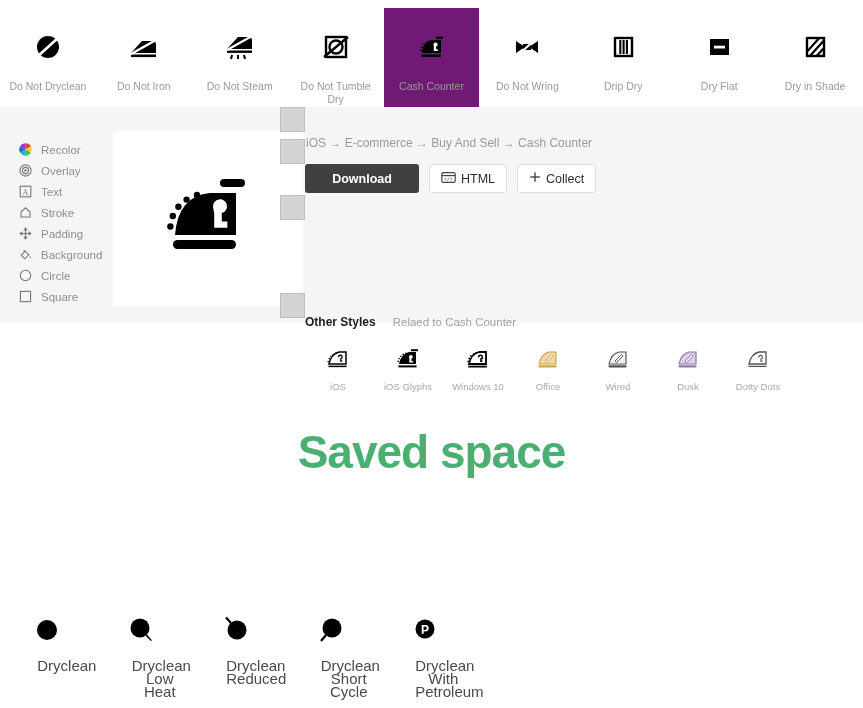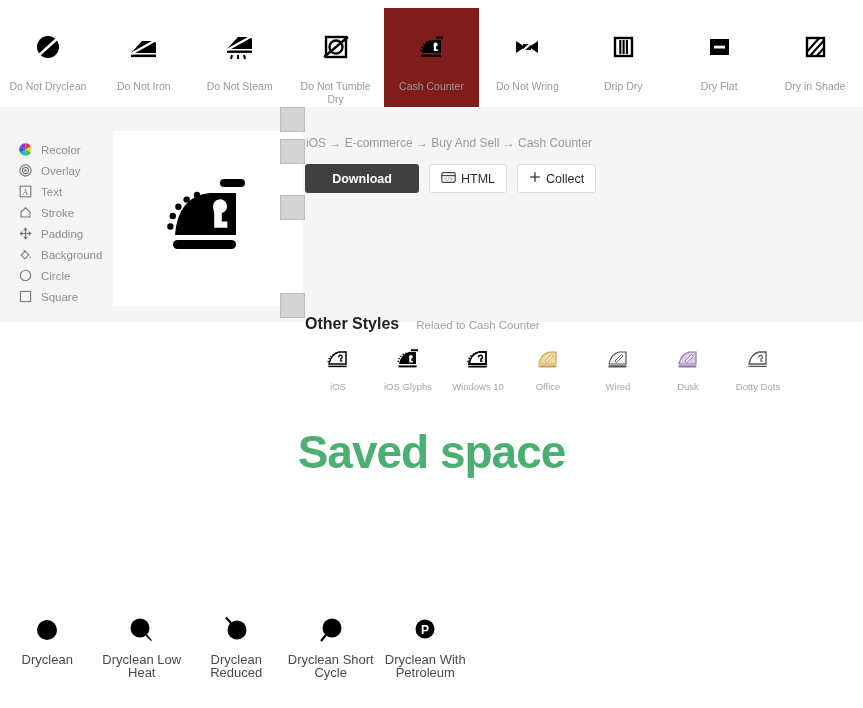--- a/index.html
+++ b/index.html
@@ -15,21 +15,21 @@
   .tabstrip {
     position: absolute; left: 0; top: 0; width: 863px; height: 107px;
     display: flex; background: #ffffff;
   }
   .tab {
     flex: 1 1 0; height: 99px; margin-top: 8px;
     display: flex; flex-direction: column; align-items: center;
     justify-content: flex-start; padding-top: 22px;
     cursor: pointer;
   }
-  .tab.selected { background: #7f1d1d; }
+  .tab.selected { background: #701a75; }
   .tab-glyph { width: 42px; height: 34px; display:flex; align-items:center; justify-content:center; }
   .tab-label {
     margin-top: 16px; font-size: 10.5px; color: #9a9a9a;
     text-align: center; line-height: 13px; width: 84px;
   }
 
   
   .panel {
     position: absolute; left: 0; top: 107px; width: 863px; height: 215px;
     background: #f5f5f5;
@@ -75,21 +75,21 @@
   }
   .btn-plain {
     height: 29px; background: #ffffff; border: 1px solid #dcdcdc; border-radius: 3px;
     font-size: 12.5px; color: #2b2b2b; font-family: "Liberation Sans", sans-serif;
     display: flex; align-items: center; justify-content: center; gap: 5px;
     padding: 4px 11px; margin-left: 10px; cursor: pointer;
   }
 
   
   .styles-head { position: absolute; left: 305px; top: 208px; display: flex; align-items: baseline; }
-  .styles-title { font-size: 16px; font-weight: bold; color: #222222; }
+  .styles-title { font-size: 12px; font-weight: bold; color: #222222; }
   .styles-sub { font-size: 11.5px; color: #a0a0a0; margin-left: 17px; }
 
   
   .style-row { position: absolute; left: 305px; top: 230px; display: flex; gap: 4px; }
   .style-card {
     width: 66px; height: 64px; background: #ffffff;
     display: flex; flex-direction: column; align-items: center; justify-content: center;
     cursor: pointer;
   }
   .style-glyph { width: 30px; height: 26px; display:flex; align-items:center; justify-content:center; }
@@ -106,22 +106,22 @@
   .bottomrow {
     position: absolute; left: 0; top: 600px; width: 863px; height: 100px;
     display: flex;
   }
   .bcell {
     flex: 0 0 94.5px; display: flex; flex-direction: column;
     align-items: center; padding-top: 15px; cursor: pointer;
   }
   .bglyph { width: 36px; height: 30px; display:flex; align-items:center; justify-content:center; }
   .blabel {
-    margin-top: 8px; font-size: 13px; color: #4a4a4a;
-    text-align: center; line-height: 13px; width: 92px;
+    margin-top: 14px; font-size: 15px; color: #4a4a4a;
+    text-align: center; line-height: 13px; width: 92px; padding-left: 36px;
   }
 </style>
 </head>
 <body>
 
 <div id="root">
 
   <div class="tabstrip">
 
     <div class="tab">

